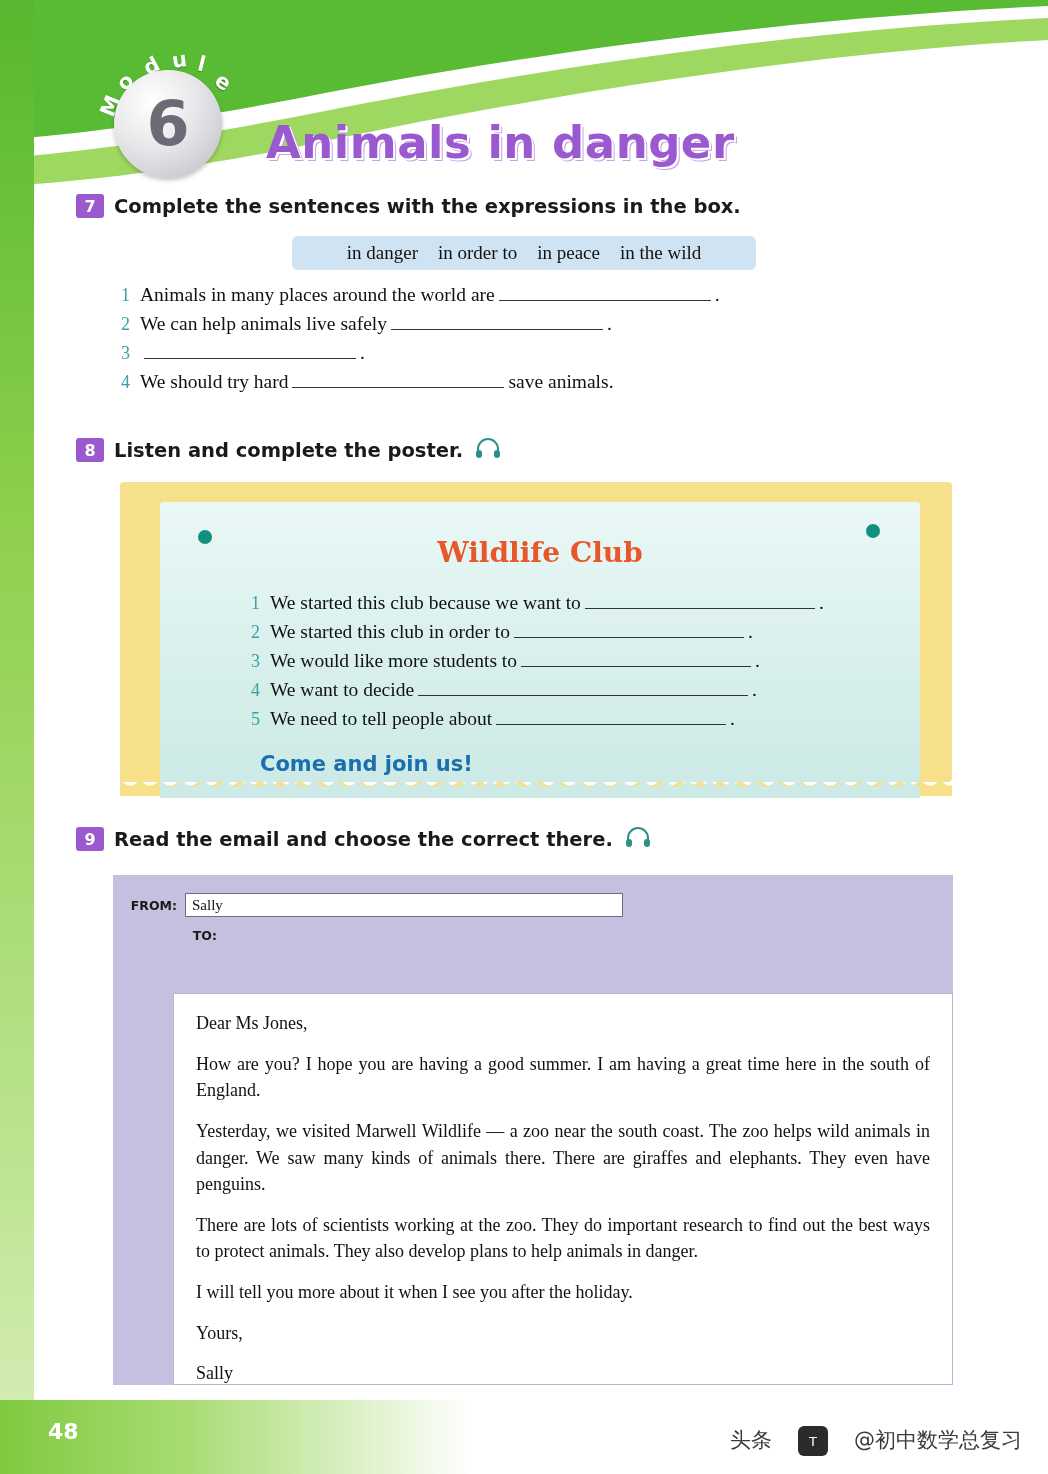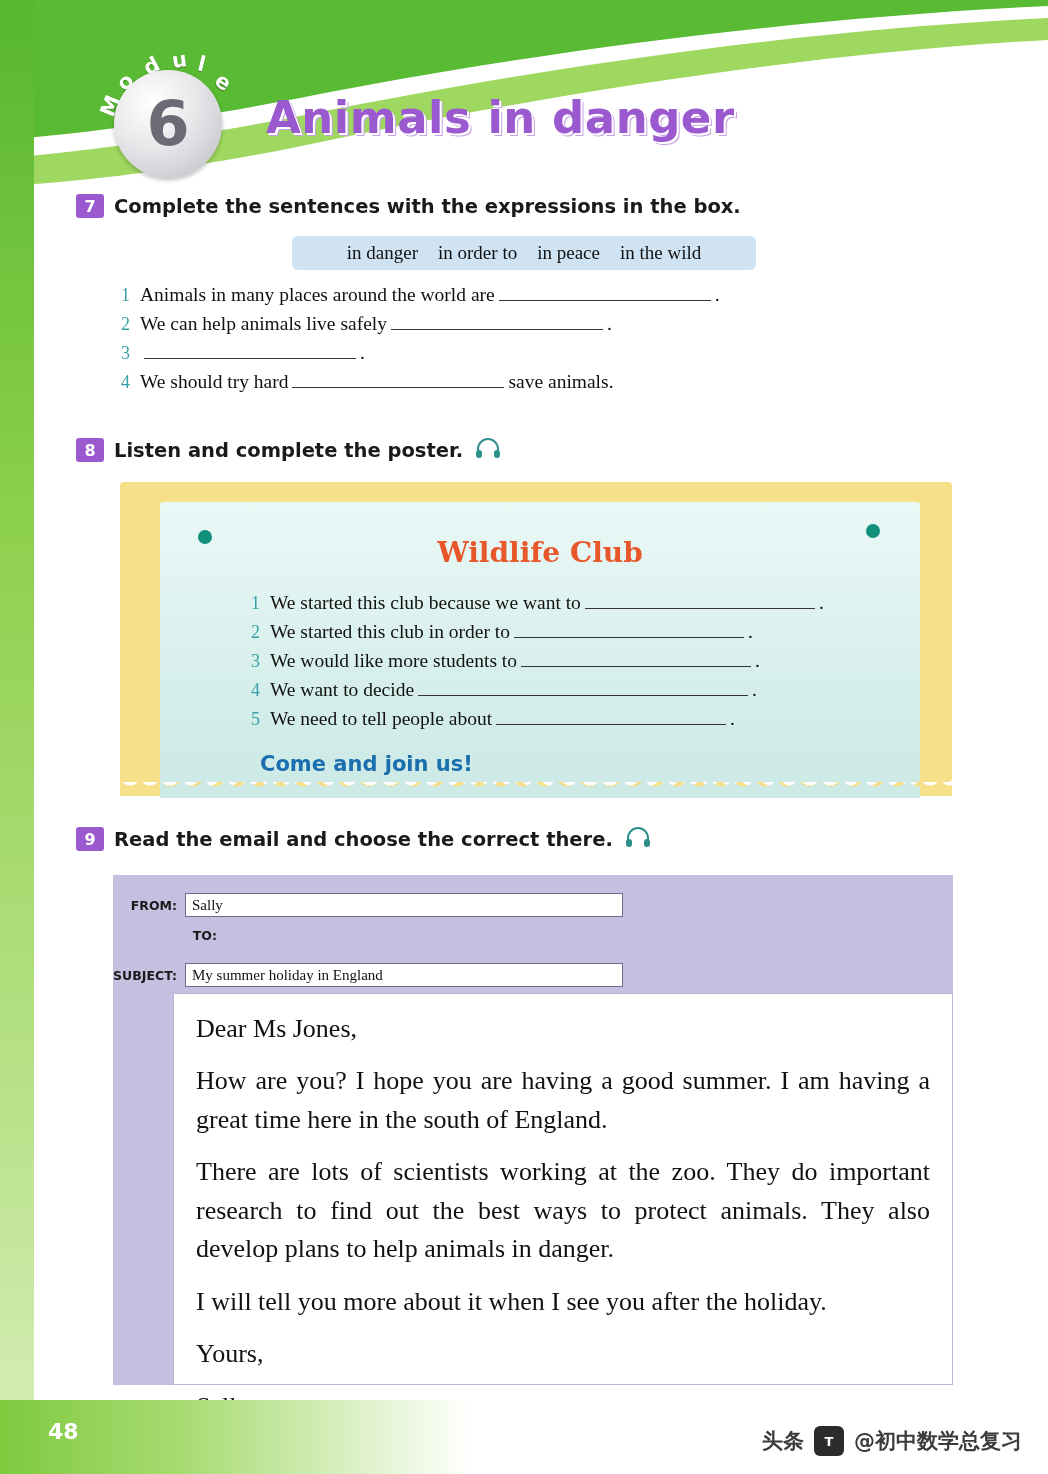--- a/index.html
+++ b/index.html
@@ -18,21 +18,21 @@
   .module-badge{position:absolute;left:92px;top:46px;width:136px;height:136px;}
   .badge-circle{position:absolute;left:22px;top:24px;width:108px;height:108px;border-radius:50%;
     background:radial-gradient(circle at 35% 30%, #ffffff 0%, #e7e7ea 45%, #b9b9c2 100%);
     box-shadow:0 2px 4px rgba(0,0,0,.25);}
   .badge-num{position:absolute;left:22px;top:24px;width:108px;height:108px;line-height:108px;
     text-align:center;font-family:"DejaVu Sans", sans-serif;font-weight:bold;font-size:62px;color:#6b6b75;}
   .badge-word{position:absolute;left:0;top:0;width:136px;height:136px;}
   .badge-word span{position:absolute;font-family:"DejaVu Sans", sans-serif;font-weight:bold;
     font-size:21px;color:#ffffff;text-shadow:0 1px 1px rgba(0,0,0,.35);}
 
-  .title{position:absolute;left:266px;top:91px;font-family:"DejaVu Sans", sans-serif;
+  .title{position:absolute;left:266px;top:116px;font-family:"DejaVu Sans", sans-serif;
     font-weight:bold;font-size:45px;color:#9b59d0;letter-spacing:.5px;
     text-shadow: 2px 2px 0 #ffffff, 3px 3px 0 #c9a0e8;}
 
   
   .ex-head{position:absolute;display:flex;align-items:center;}
   .ex-num{width:28px;height:24px;background:#9b59d0;color:#fff;border-radius:3px;
     font-family:"DejaVu Sans", sans-serif;font-weight:bold;font-size:16px;
     display:flex;align-items:center;justify-content:center;margin-right:10px;}
   .ex-text{font-family:"DejaVu Sans", sans-serif;font-weight:bold;font-size:19.5px;color:#1a1a1a;}
   .headphone{margin-left:12px;}
@@ -73,30 +73,30 @@
   
   .email-wrap{position:absolute;left:113px;top:875px;width:840px;height:510px;}
   .email-head{position:absolute;left:0;top:0;width:840px;height:118px;background:#c6c0e0;}
   .field-row{position:absolute;display:flex;align-items:center;}
   .field-label{font-family:"DejaVu Sans", sans-serif;font-weight:bold;font-size:12.5px;color:#1a1a1a;
     width:64px;text-align:right;margin-right:8px;}
   .field-input{width:424px;height:22px;background:#ffffff;border:1px solid #6b6b8a;
     font-size:15px;color:#111;padding:0 6px;line-height:22px;}
   .email-body{position:absolute;left:60px;top:118px;width:780px;height:392px;background:#ffffff;
     border:1px solid #b9b3d6;padding:16px 22px;box-sizing:border-box;}
-  .email-body p{margin:0 0 14px 0;font-size:26px;line-height:1.48;color:#111;text-align:justify;}
+  .email-body p{margin:0 0 14px 0;font-size:18px;line-height:1.48;color:#111;text-align:justify;}
   .email-side{position:absolute;left:0;top:118px;width:60px;height:392px;background:#c6c0e0;}
 
   
   .footer-band{position:absolute;left:0;bottom:0;width:1048px;height:74px;
     background:linear-gradient(90deg,#7fca3f 0%,#a9dc74 18%,#ffffff 45%);}
   .page-no{position:absolute;left:48px;bottom:30px;font-family:"DejaVu Sans", sans-serif;
     font-weight:bold;font-size:22px;color:#ffffff;}
-  .watermark{position:absolute;right:26px;bottom:18px;display:flex;align-items:center;gap:10px;
-    font-family:"DejaVu Sans", sans-serif;font-size:21px;color:#3b3b3b;font-weight:bold;}
+  .watermark{position:absolute;right:26px;bottom:18px;display:flex;align-items:flex-start;gap:26px;
+    font-family:"DejaVu Sans", sans-serif;font-size:21px;color:#3b3b3b;font-weight:normal;}
   .wm-logo{width:30px;height:30px;border-radius:6px;background:#2b2b2b;color:#fff;font-size:13px;
     display:flex;align-items:center;justify-content:center;}
 </style>
 </head>
 <body>
 
 <div class="top-deco">
   <svg width="1048" height="200" viewBox="0 0 1048 200">
     <path d="M0,0 L1048,0 L1048,40 C820,52 560,92 330,140 C210,166 90,182 0,186 Z" fill="#9fd860"></path>
     <path d="M0,0 L1048,0 L1048,18 C800,30 540,68 320,112 C200,136 86,152 0,158 Z" fill="#ffffff"></path>
@@ -229,28 +229,25 @@
   <div class="email-head"></div>
   <div class="email-side"></div>
 
   <div class="field-row" style="left:0px;top:18px;">
     <span class="field-label">FROM:</span>
     <span class="field-input">Sally</span>
   </div>
   <div class="field-row" style="left:0px;top:53px;margin-left:40px;">
     <span class="field-label">TO:</span>
   </div>
-  <div class="field-row" style="left:0px;top:88px;">
-    <span class="field-label">SUBJECT:</span>
-    <span class="field-input">My summer holiday in England</span>
-  </div>
 
   <div class="email-body">
     <p>Dear Ms Jones,</p>
     <p>How are you? I hope you are having a good summer. I am having a great time here in the south of England.</p>
+    <p>Yesterday, we visited Marwell Wildlife — a zoo near the south coast. The zoo helps wild animals in danger. We saw many kinds of animals there. There are giraffes and elephants. They even have penguins.</p>
     <p>There are lots of scientists working at the zoo. They do important research to find out the best ways to protect animals. They also develop plans to help animals in danger.</p>
     <p>I will tell you more about it when I see you after the holiday.</p>
     <p>Yours,</p>
     <p>Sally</p>
   </div>
 </div>
 
 <div class="footer-band"></div>
 <div class="page-no">48</div>
 <div class="watermark">

